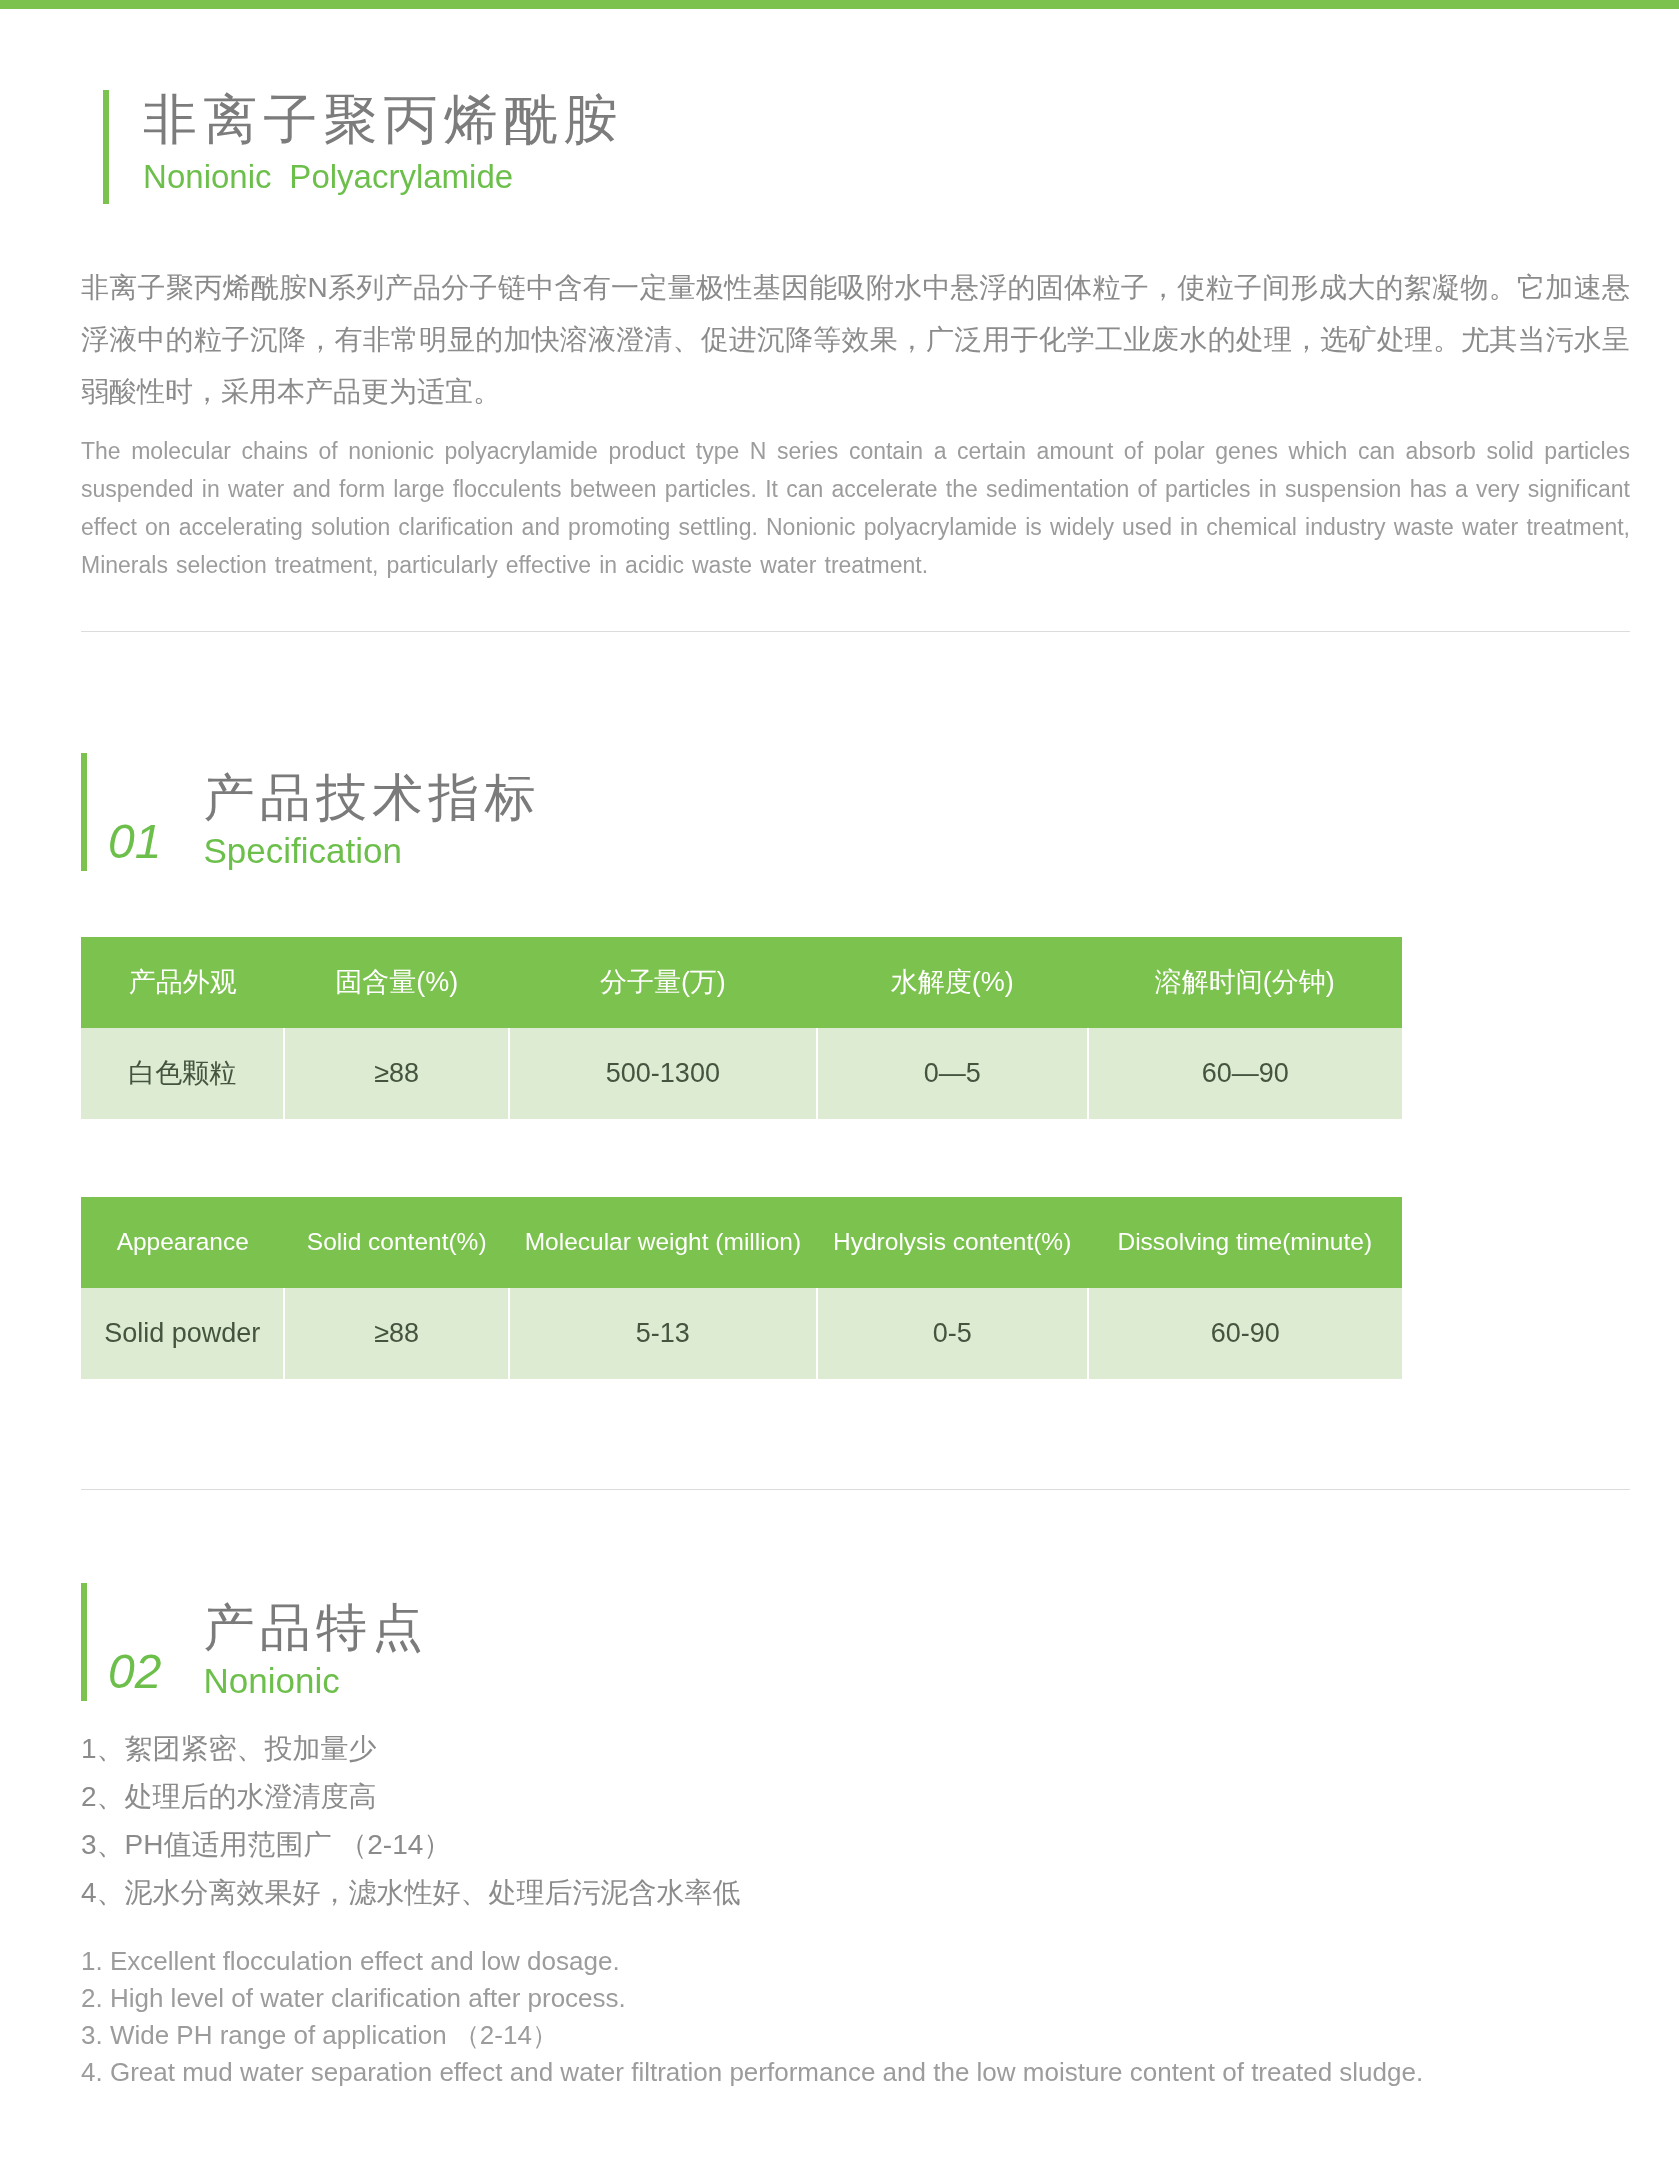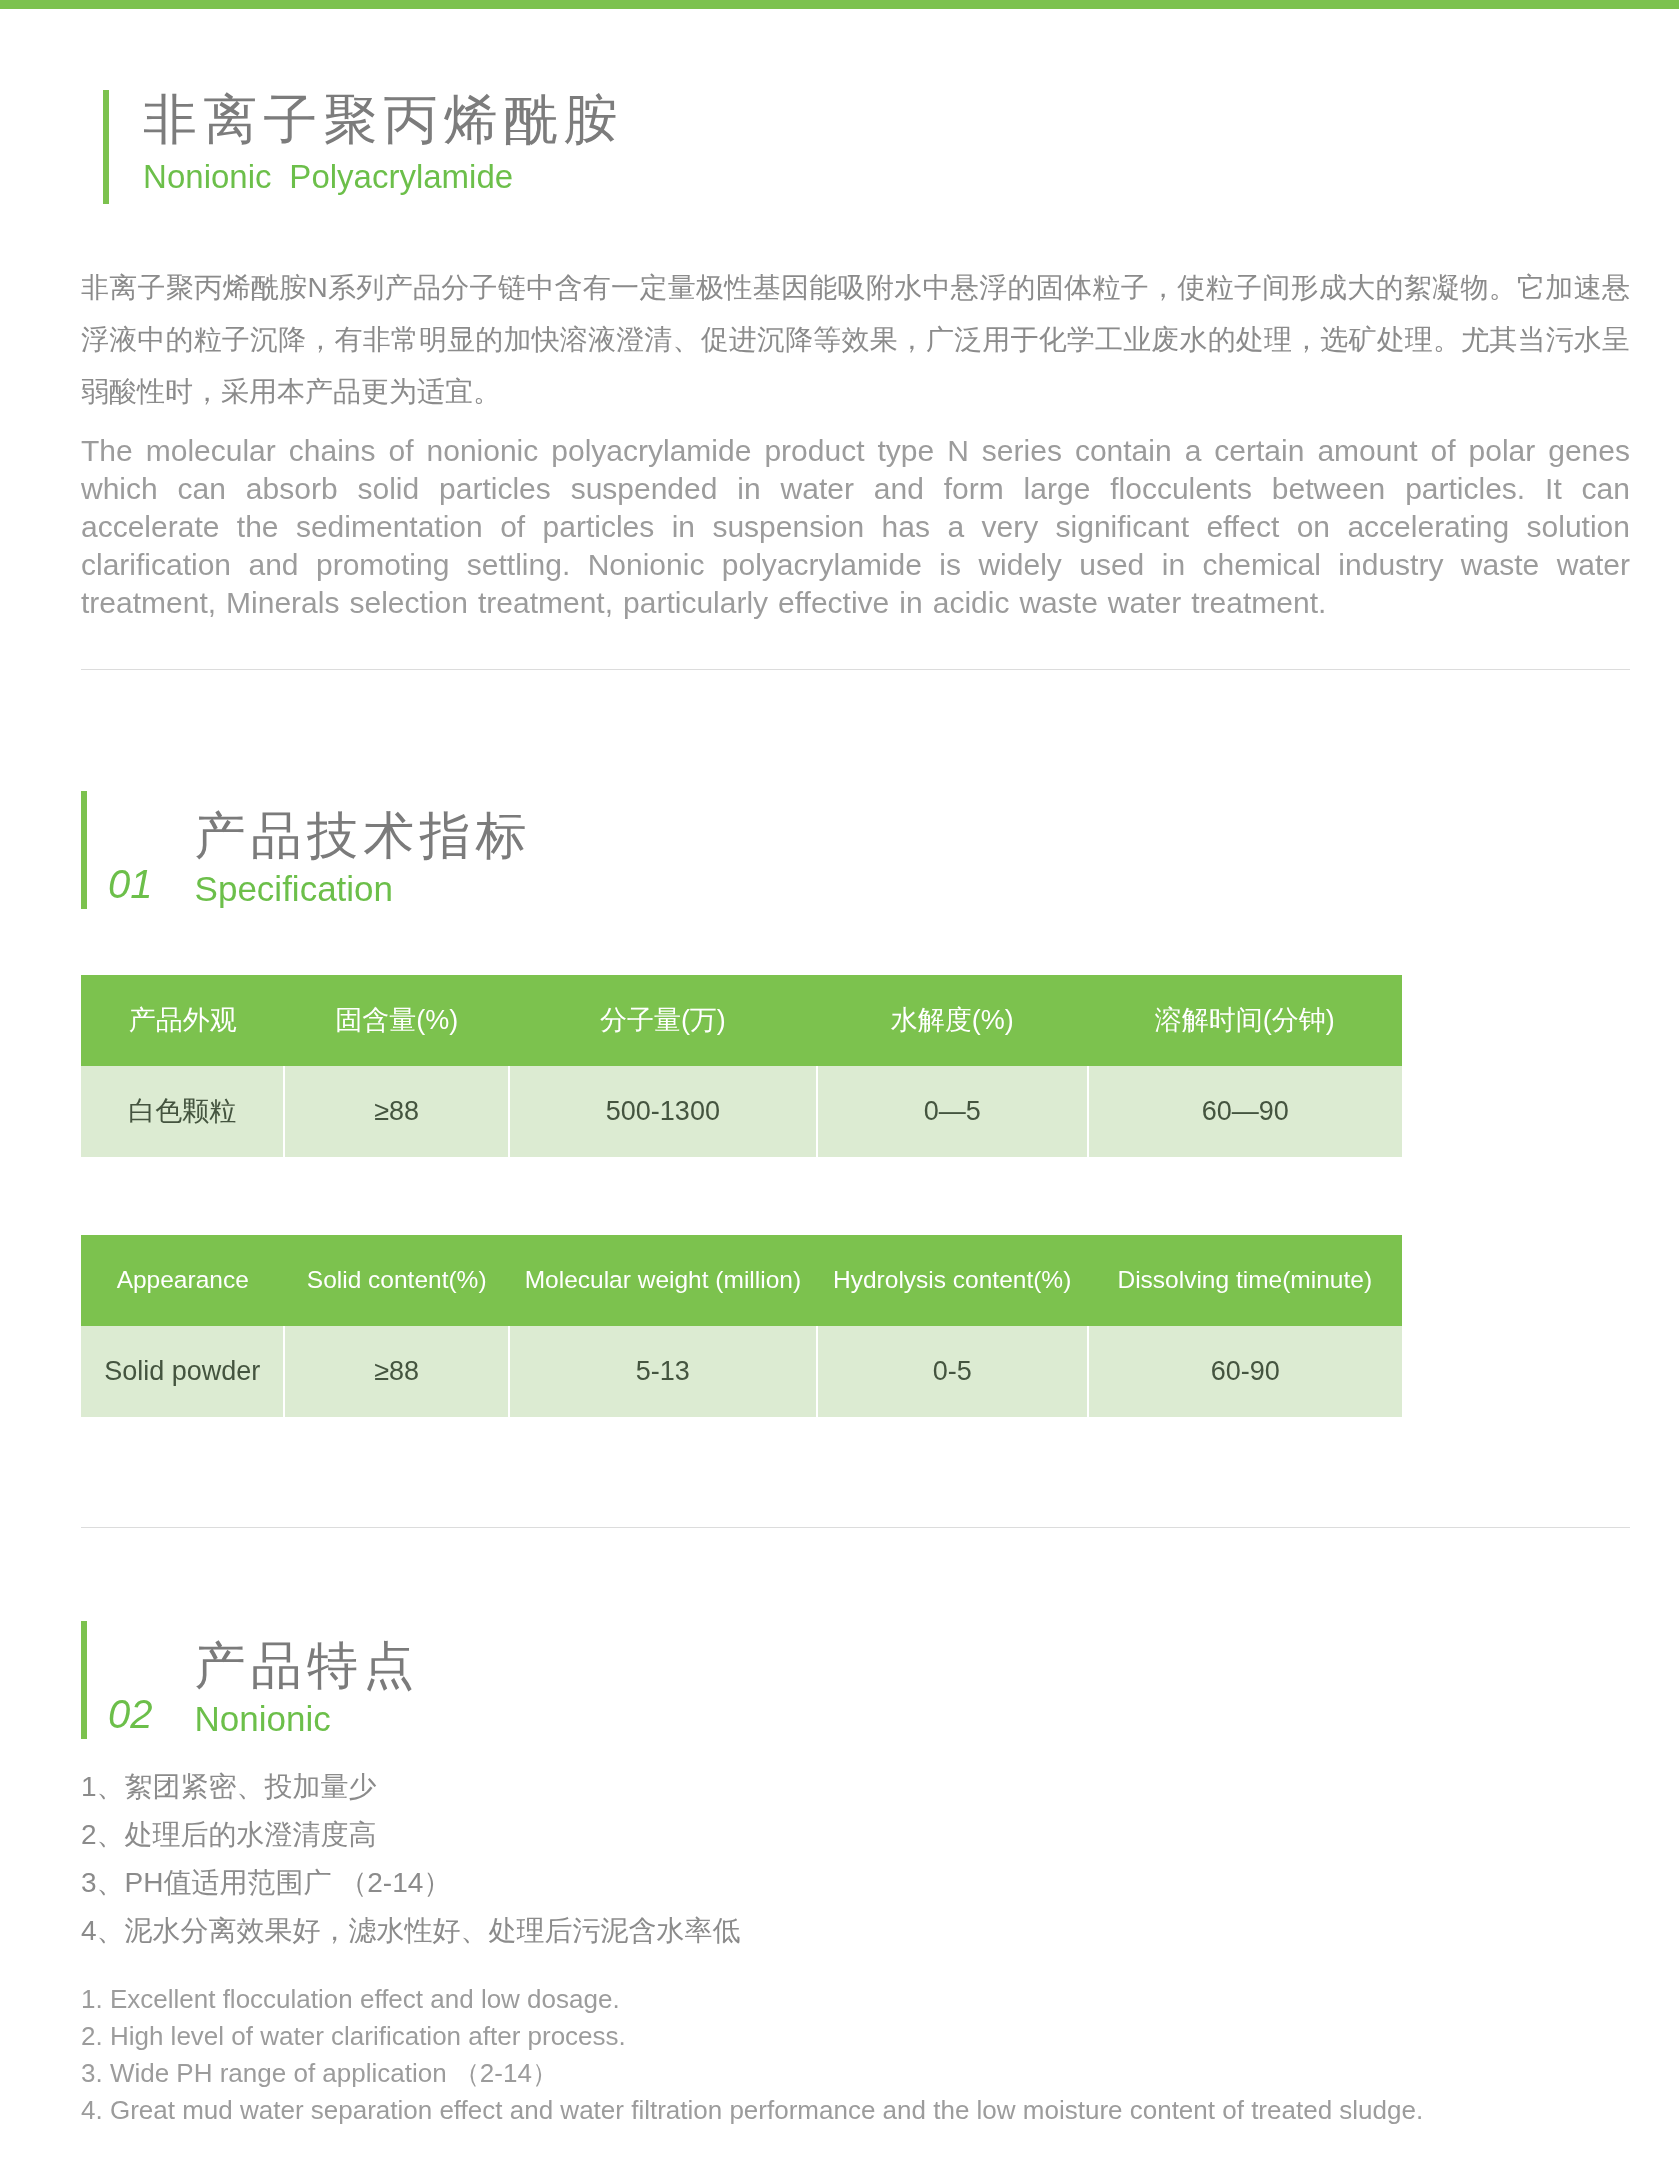--- a/index.html
+++ b/index.html
@@ -18,35 +18,35 @@
   .doc-header .titles { padding-left: 34px; }
   .title-zh { font-size: 54px; font-weight: 400; color: #7c7c7c; letter-spacing: 6.1px; line-height: 1.1; }
   .title-en { font-size: 33px; font-weight: 400; color: #6cbf4a; margin-top: 8.7px; word-spacing: 8.7px; }
 
   
   .intro-zh {
     margin-top: 58px; font-size: 28px; line-height: 52px;
     color: #8b8b8b; text-align: justify;
   }
   .intro-en {
-    margin-top: 14px; font-size: 30px; line-height: 38px;
+    margin-top: 14px; font-size: 23px; line-height: 38px;
     color: #9c9c9c; text-align: justify; word-spacing: 1.7px;
   }
 
   hr.divider { border: none; border-top: 1.7px solid #dcdcdc; }
   .divider-1 { margin-top: 47px; }
   .divider-2 { margin-top: 110px; }
 
   
   .section-head { display: flex; align-items: flex-end; }
   .section-head.first { margin-top: 121px; }
   .section-head.second { margin-top: 93px; }
   .section-head .vbar { width: 6.1px; height: 118px; background: #7cc24e; flex: none; }
   .sec-num {
-    font-size: 40px; font-style: italic; color: #6cbf4a;
+    font-size: 48px; font-style: italic; color: #6cbf4a;
     line-height: 1; margin: 0 0 5.2px 21px; flex: none;
   }
   .sec-titles { margin-left: 42px; }
   .sec-zh { font-size: 51px; color: #7b7b7b; letter-spacing: 5.2px; line-height: 1.15; }
   .sec-en { font-size: 35px; color: #6cbf4a; margin-top: 3.5px; }
 
   
   table.spec {
     width: 1321px; border-collapse: collapse; table-layout: fixed;
   }

